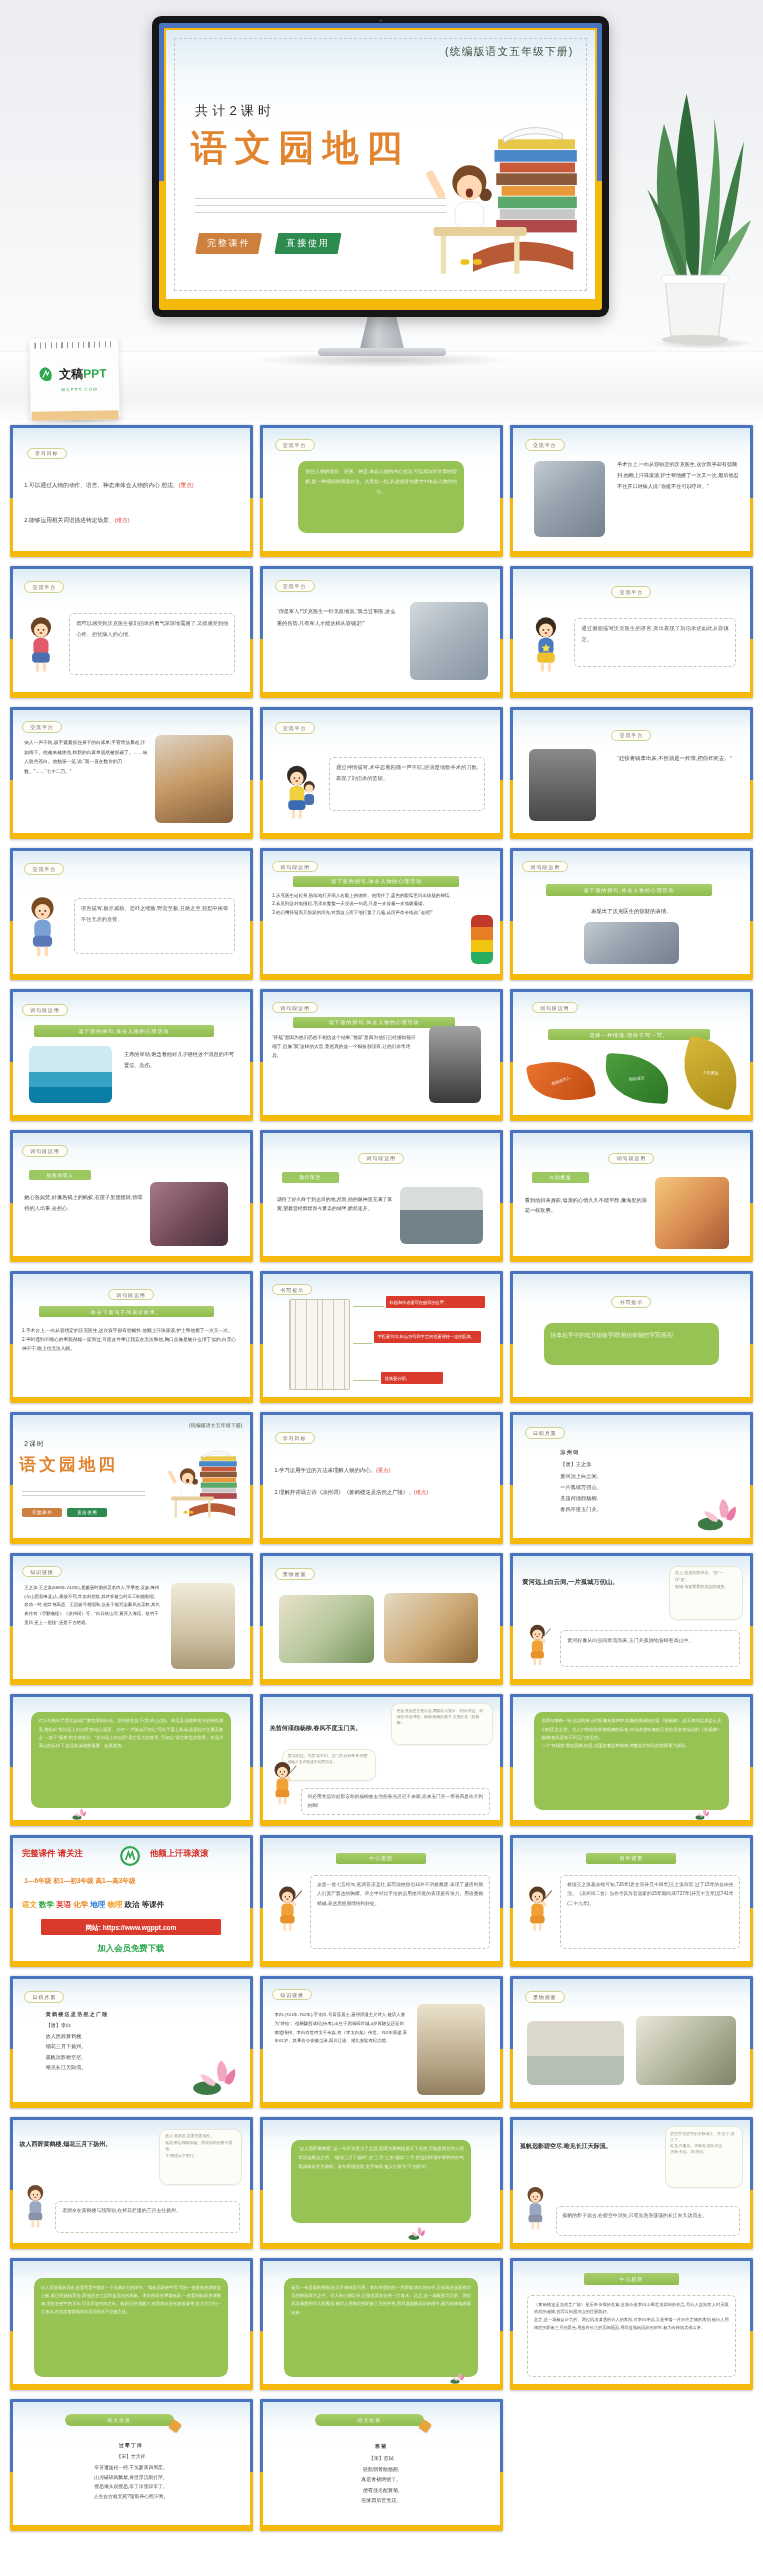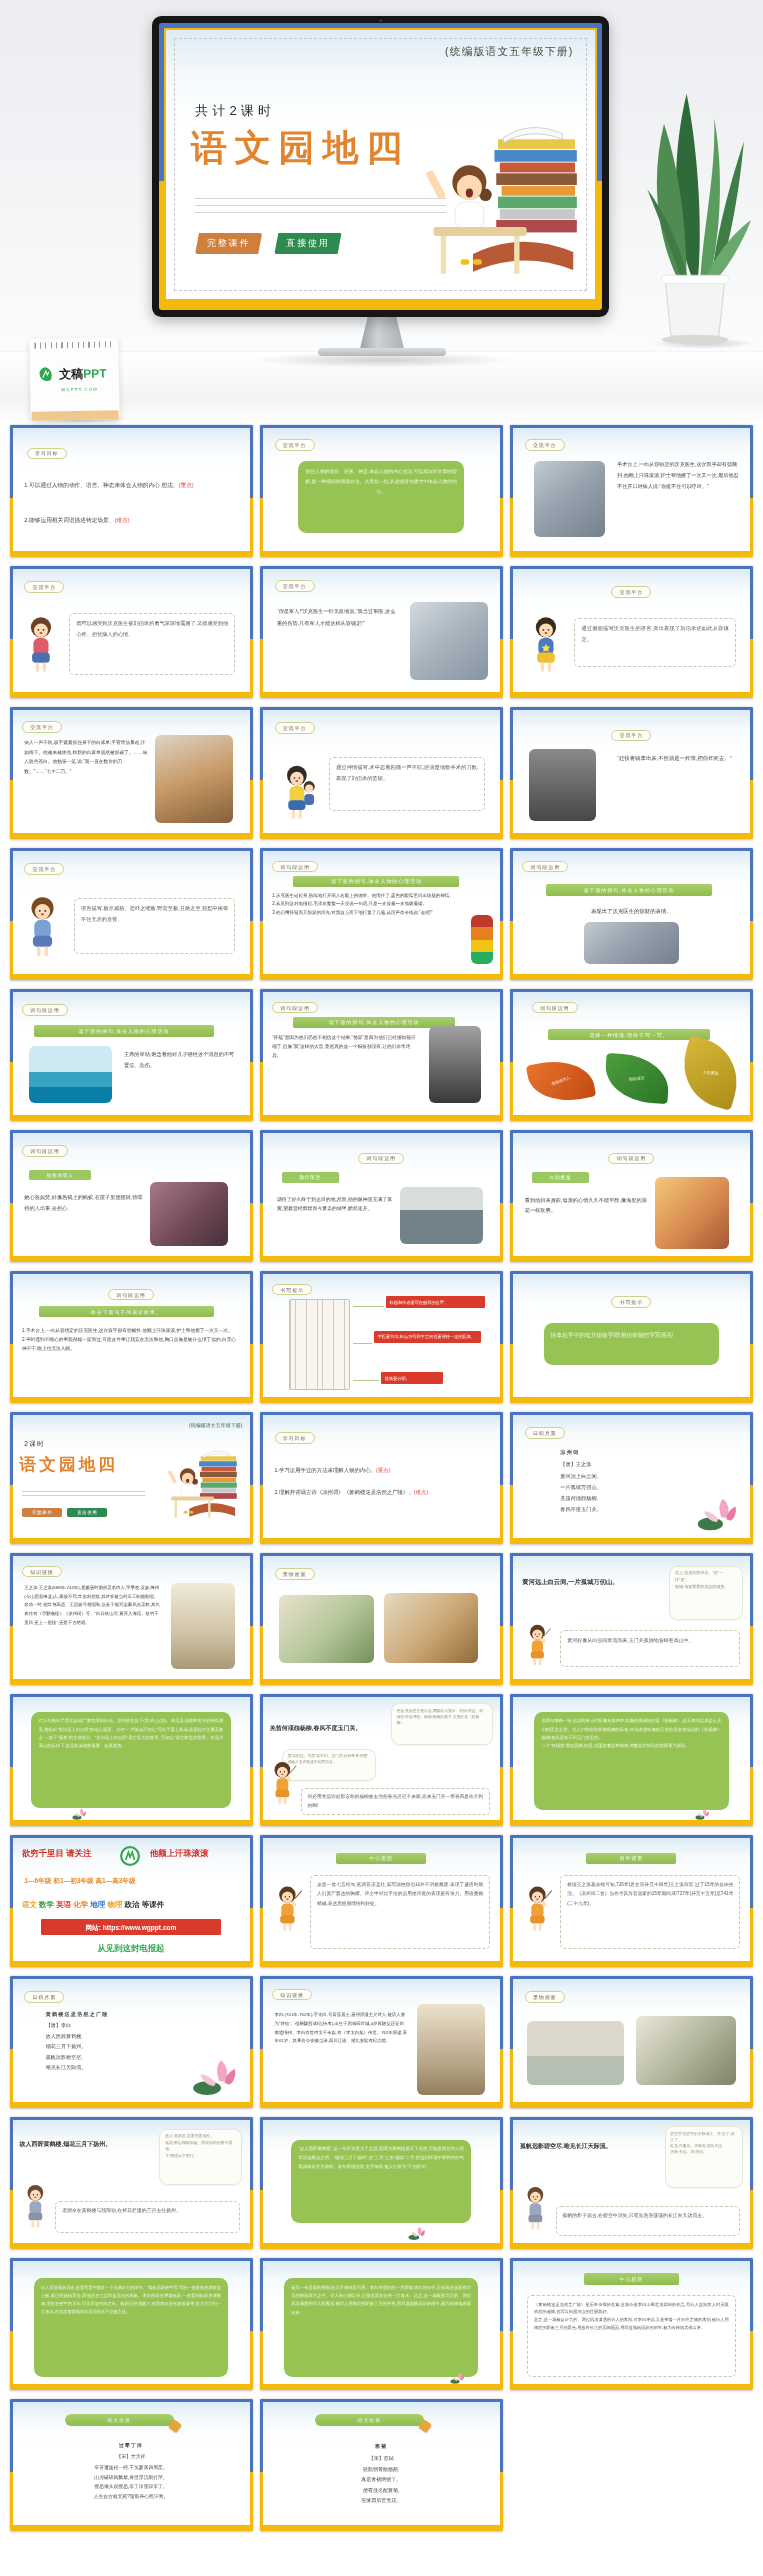--- a/index.html
+++ b/index.html
@@ -580,32 +580,32 @@
             <ellipse cx="22" cy="34" rx="16" ry="8" fill="#3e7a46"></ellipse>
             <path d="M36 26 Q30 10 38 2 Q48 10 44 26 Z" fill="#f2a6c0"></path>
             <path d="M42 28 Q44 16 54 12 Q56 24 48 30 Z" fill="#e87aa8"></path>
             <path d="M32 28 Q24 18 14 18 Q18 30 30 32 Z" fill="#f6c2d4"></path>
           </svg>
         </div>
       </div>
     </div>
     <div class="sframe">
       <div class="scontent">
-        <div class="blk txt" style="left: 4%; top: 8%; width: 40%; font-size: 8.4px; color: rgb(212, 42, 31); font-weight: bold;"><span>欲穷千里目 请关注</span></div>
+        <div class="blk txt" style="left: 4%; top: 8%; width: 40%; font-size: 8.4px; color: rgb(212, 42, 31); font-weight: bold;"><span>完整课件 请关注</span></div>
         <div class="blk img" style="left: 44%; top: 6%; width: 11%; height: 18%;">
           <svg viewBox="0 0 40 40">
             <circle cx="20" cy="20" r="16" fill="#fff" stroke="#2fa84f" stroke-width="4"></circle>
             <path d="M12 27 L17 13 L20 22 L24 13 L28 27" stroke="#2fa84f" stroke-width="3" fill="none"></path>
           </svg>
         </div>
         <div class="blk txt" style="left: 58%; top: 8%; width: 40%; font-size: 8.4px; color: rgb(212, 42, 31); font-weight: bold;"><span>他额上汗珠滚滚</span></div>
         <div class="blk txt" style="left: 5%; top: 32%; width: 92%; font-size: 6.6px; color: rgb(232, 136, 42); font-weight: bold;"><span>1---6年级      初1---初3年级      高1---高3年级</span></div>
         <div class="blk txt" style="left: 4%; top: 50%; width: 93%; font-size: 7.5px; font-weight: bold;"><span style="color: rgb(240, 160, 32);">语文 </span><span style="color: rgb(58, 163, 69);">数学 </span><span style="color: rgb(226, 58, 46);">英语 </span><span style="color: rgb(232, 136, 42);">化学 </span><span style="color: rgb(46, 123, 212);">地理 </span><span style="color: rgb(240, 160, 32);">物理 </span><span style="color: rgb(51, 51, 51);">政治 </span><span style="color: rgb(51, 51, 51);">等课件</span></div>
         <div class="blk redbox" style="left: 12%; top: 66%; width: 76%; font-size: 6.6px; text-align: center; font-weight: bold;">网站: https://www.wgppt.com</div>
-        <div class="blk txt" style="left: 20%; top: 85%; width: 60%; font-size: 8.4px; text-align: center; color: rgb(47, 168, 79); font-weight: bold;"><span>从见到这封电报起</span></div>
+        <div class="blk txt" style="left: 20%; top: 85%; width: 60%; font-size: 8.4px; text-align: center; color: rgb(47, 168, 79); font-weight: bold;"><span>加入会员免费下载</span></div>
       </div>
     </div>
     <div class="sframe">
       <div class="scontent">
         <div class="blk banner" style="left: 31%; top: 12%; width: 38%; font-size: 5px;">中心思想</div>
         <div class="blk person" style="left: 4%; top: 36%; width: 13%; height: 44%;">
           <svg viewBox="0 0 60 100">
             <line x1="44" y1="30" x2="58" y2="14" stroke="#8a6a4a" stroke-width="2"></line>
             <rect x="38" y="28" width="6" height="18" rx="3" fill="#ffdcb8" transform="rotate(-35 41 37)"></rect>
             <circle cx="30" cy="22" r="16" fill="#5a3a22"></circle>

